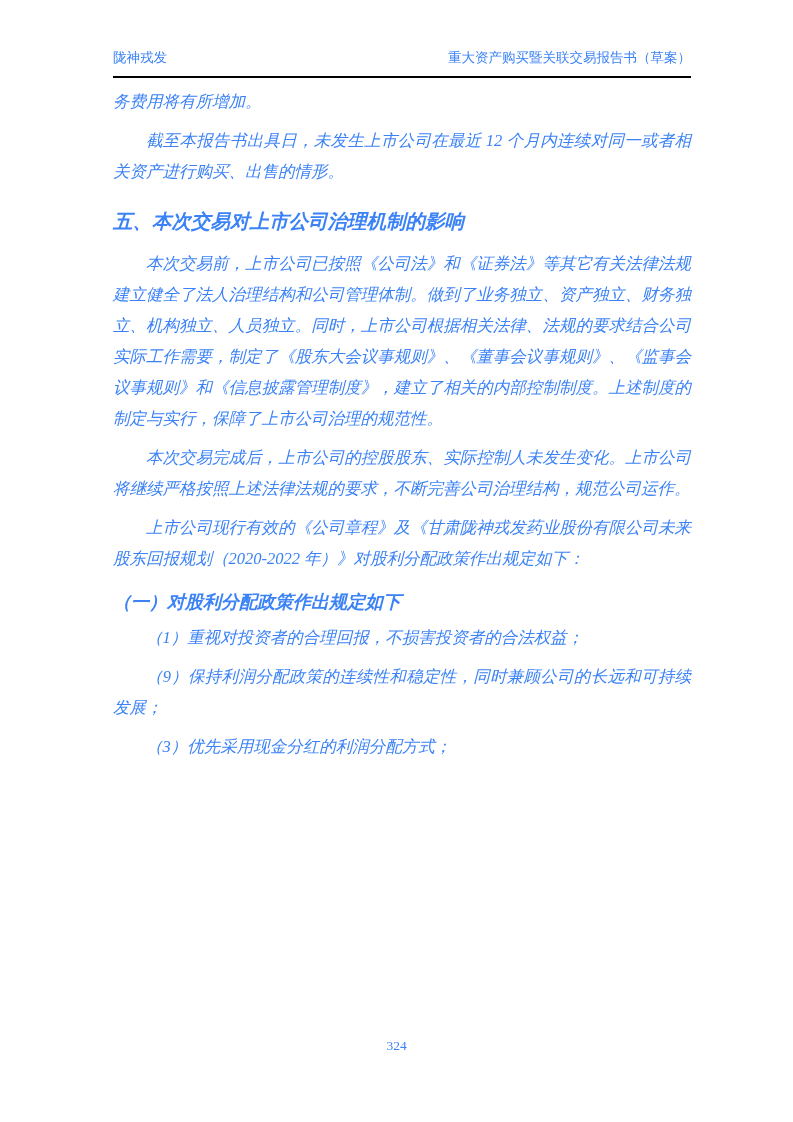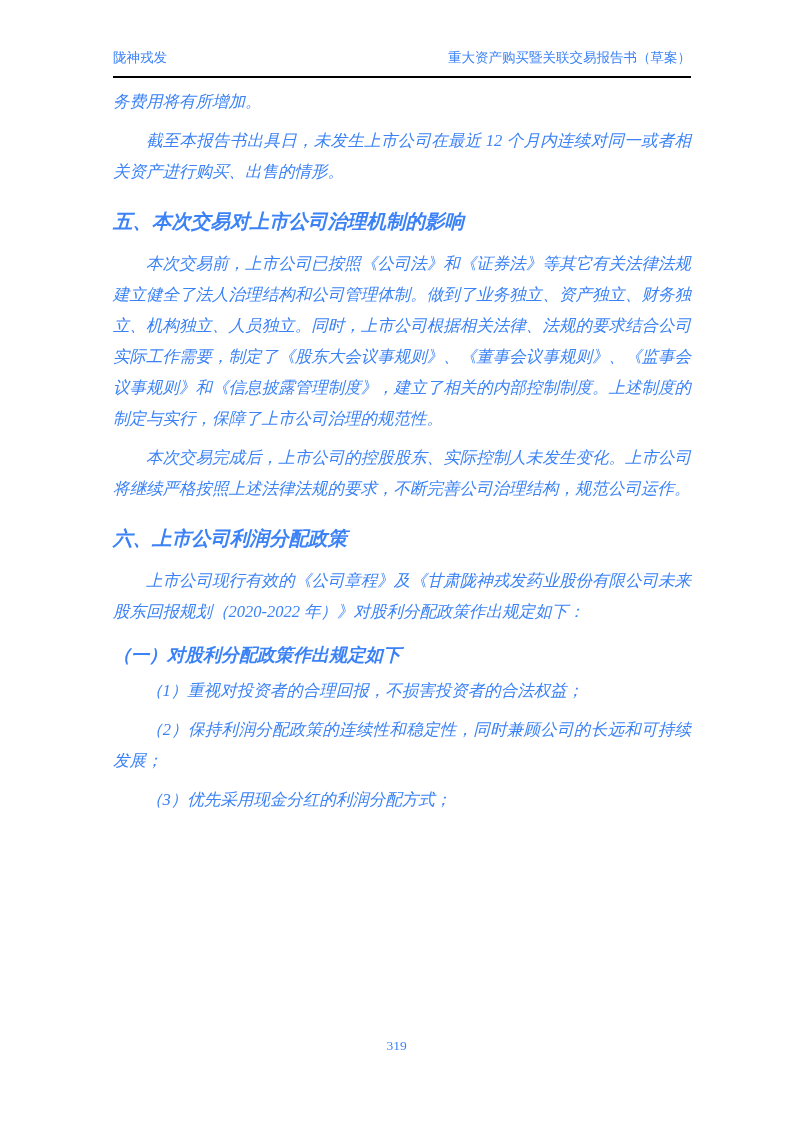--- a/index.html
+++ b/index.html
@@ -88,32 +88,31 @@
 
 
     <p class="para">截至本报告书出具日，未发生上市公司在最近 12 个月内连续对同一或者相关资产进行购买、出售的情形。</p>
 
     <h1 class="sec-heading">五、本次交易对上市公司治理机制的影响</h1>
 
     <p class="para">本次交易前，上市公司已按照《公司法》和《证券法》等其它有关法律法规建立健全了法人治理结构和公司管理体制。做到了业务独立、资产独立、财务独立、机构独立、人员独立。同时，上市公司根据相关法律、法规的要求结合公司实际工作需要，制定了《股东大会议事规则》、《董事会议事规则》、《监事会议事规则》和《信息披露管理制度》，建立了相关的内部控制制度。上述制度的制定与实行，保障了上市公司治理的规范性。</p>
 
     <p class="para">本次交易完成后，上市公司的控股股东、实际控制人未发生变化。上市公司将继续严格按照上述法律法规的要求，不断完善公司治理结构，规范公司运作。</p>
 
-    <h1 class="sec-heading">六、上市公司利润分配政策</h1>
 
     <p class="para">上市公司现行有效的《公司章程》及《甘肃陇神戎发药业股份有限公司未来股东回报规划（2020-2022 年）》对股利分配政策作出规定如下：</p>
 
     <h2 class="sub-heading">（一）对股利分配政策作出规定如下</h2>
 
 
     <p class="para">（1）重视对投资者的合理回报，不损害投资者的合法权益；</p>
 
-    <p class="para">（2）保持利润分配政策的连续性和稳定性，同时兼顾公司的长远和可持续发展；</p>
+    <p class="para">（9）保持利润分配政策的连续性和稳定性，同时兼顾公司的长远和可持续发展；</p>
 
     <p class="para">（3）优先采用现金分红的利润分配方式；</p>
 
   </div>
 
   <div class="footer">
-    <span>319</span>
+    <span>324</span>
   </div>
 
 </div>
 
 </body></html>

